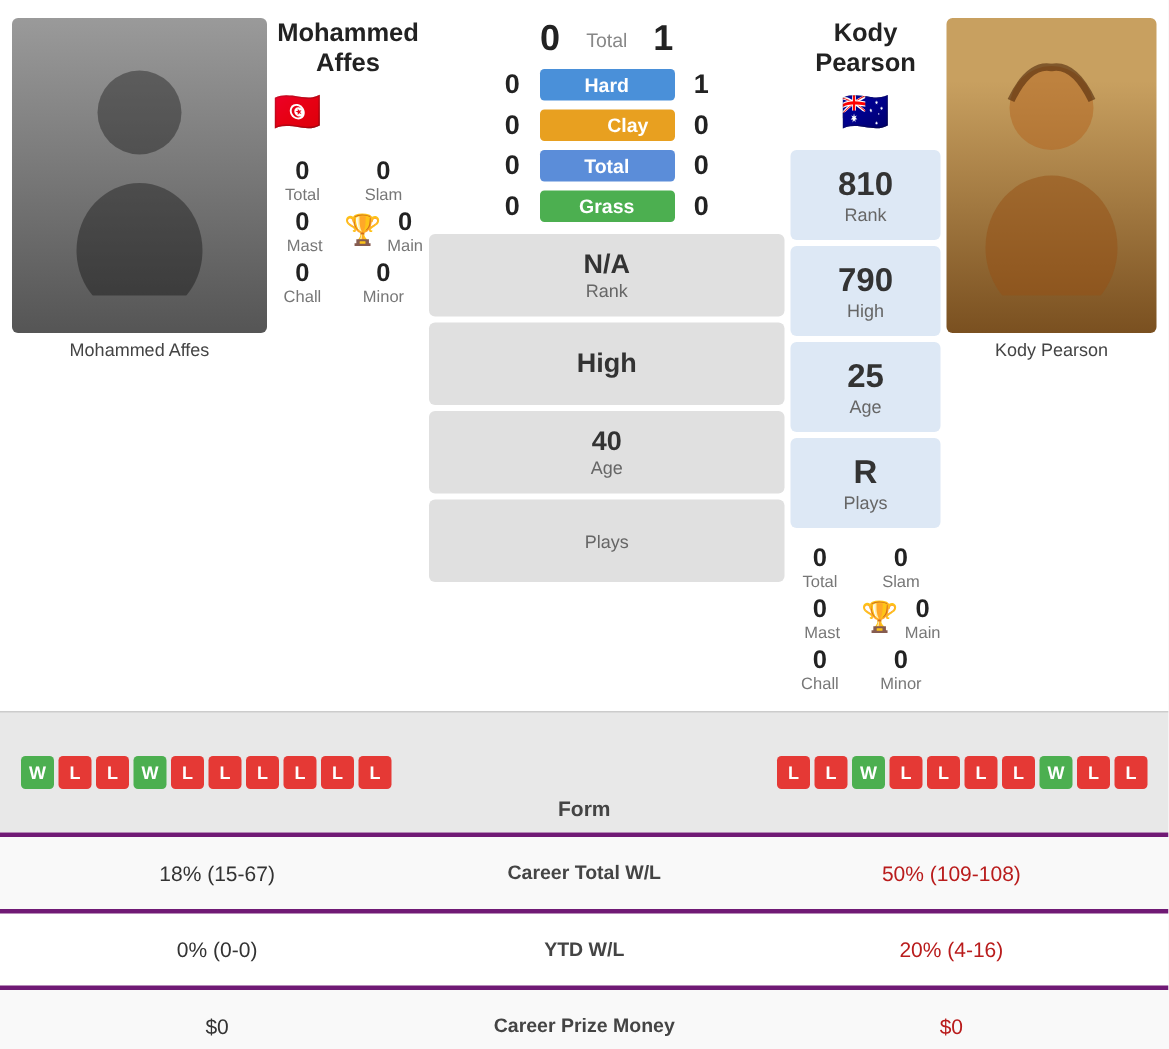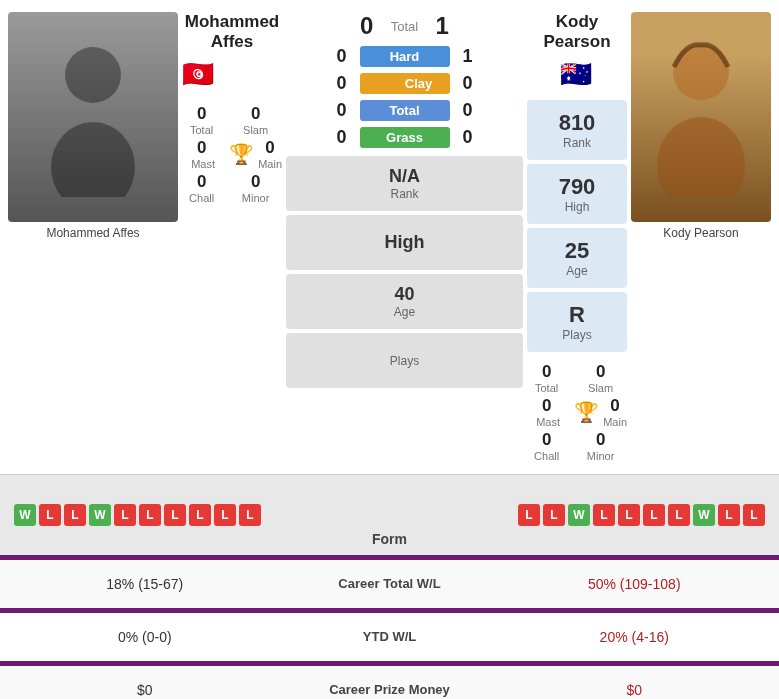--- a/index.html
+++ b/index.html
@@ -252,21 +252,21 @@
     .form-right {
       display: flex;
       gap: 3px;
       flex: 1;
       justify-content: flex-start;
     }
 
     .stats-row {
       display: flex;
       align-items: center;
-      border-top: 5px solid #701a75;
+      border-top: 3px solid #701a75;
     }
 
     .stats-row:nth-child(odd) {
       background: #f9f9f9;
     }
 
     .stats-row:nth-child(even) {
       background: #fff;
     }
 

